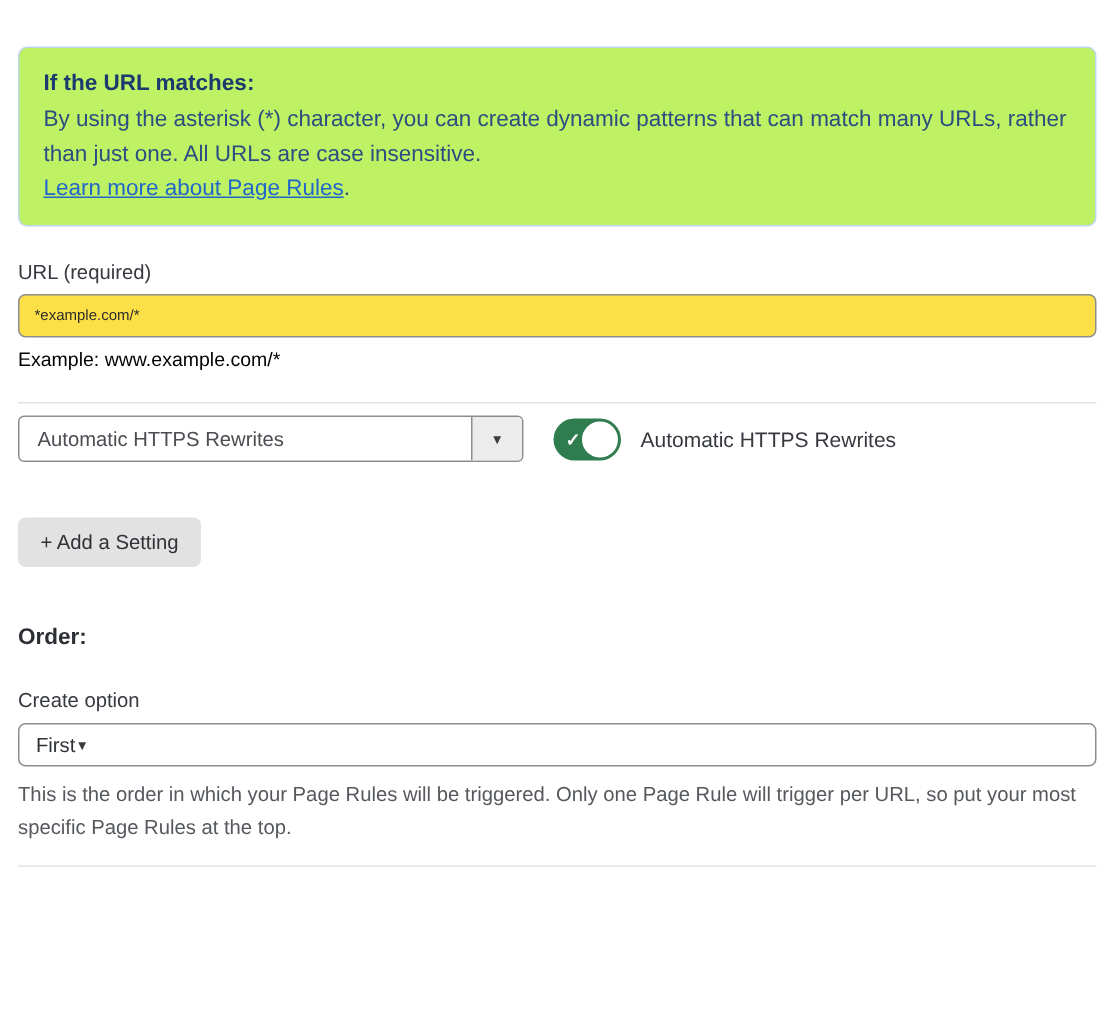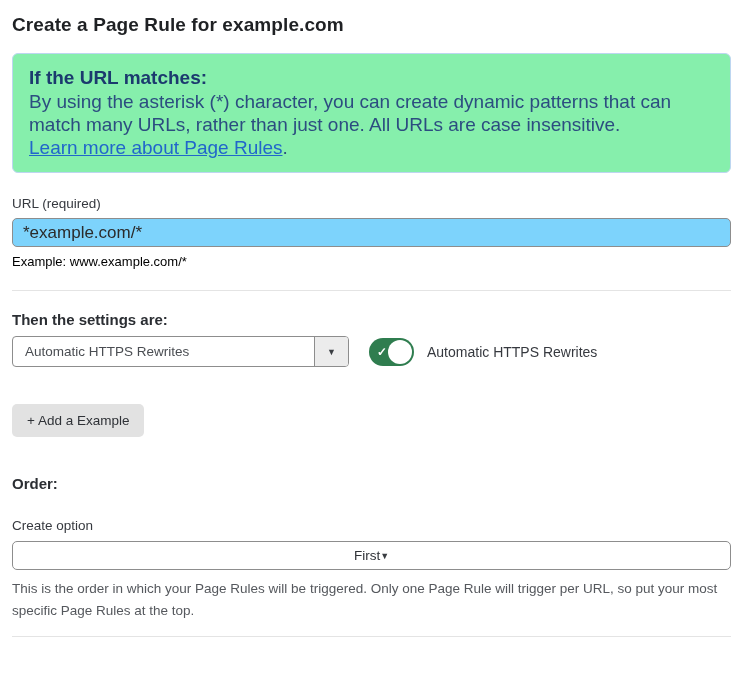--- a/index.html
+++ b/index.html
@@ -16,25 +16,25 @@
   .page-title {
     font-size: 19px;
     font-weight: bold;
     color: #1f2124;
     letter-spacing: 0.1px;
   }
 
   
   .callout {
     margin-top: 17px;
-    background: #86efac;
+    background: #bef264;
     border: 1px solid #bdd6f0;
     border-radius: 6px;
     padding: 12px 16px 13px 16px;
-    font-size: 19px;
+    font-size: 15px;
     line-height: 23px;
     color: #2c4d80;
   }
   .callout-heading {
     font-weight: bold;
     color: #1b3a6e;
     margin-bottom: 1px;
   }
   .callout-link {
     color: #2166cb;
@@ -49,23 +49,23 @@
   .url-label { margin-top: 23px; }
 
   .text-input {
     margin-top: 7px;
     width: 719px;
     height: 29px;
     border: 1px solid #8d8d8d;
     border-radius: 5px;
     padding: 0 10px;
     font-family: "Liberation Sans", sans-serif;
-    font-size: 17px;
+    font-size: 10px;
     color: #2b2b2b;
-    background: #7dd3fc;
+    background: #fde047;
     display: block;
     outline: none;
   }
   .hint {
     margin-top: 7px;
     font-size: 13px;
     color: #000000;
   }
 
   .divider {
@@ -174,21 +174,21 @@
   
   .order-select {
     margin-top: 8px;
     width: 719px;
     height: 29px;
     border: 1px solid #8d8d8d;
     border-radius: 5px;
     background: #ffffff;
     display: flex;
     align-items: center;
-    justify-content: center;
+    justify-content: flex-start;
     padding: 0 11px;
     cursor: pointer;
   }
   .order-select-value { font-size: 13.5px; color: #2f3237; }
   .order-select-caret { font-size: 9px; color: #3a3d42; }
 
   .order-help {
     margin-top: 8px;
     font-size: 13.5px;
     line-height: 22px;
@@ -196,52 +196,50 @@
     max-width: 719px;
   }
 
   .footer-divider { margin-top: 14px; }
 </style>
 </head>
 <body>
 
 <div class="container">
 
-  <h1 class="page-title">Create a Page Rule for example.com</h1>
 
   <div class="callout">
     <div class="callout-heading">If the URL matches:</div>
     <div class="callout-body"><span>By using the asterisk (*) character, you can create dynamic patterns that can match many URLs, rather than just one. All URLs are case insensitive.</span></div>
     <div><a class="callout-link">Learn more about Page Rules</a><span>.</span></div>
   </div>
 
   <div class="field-label url-label">URL (required)</div>
   <input class="text-input" type="text" value="*example.com/*" style="">
   <div class="hint">Example: www.example.com/*</div>
 
   <hr class="divider">
 
-  <div class="section-heading settings-heading">Then the settings are:</div>
 
 
   <div class="setting-row">
     <div class="select-box">
       <span class="select-box-text">Automatic HTTPS Rewrites</span>
       <span class="select-box-arrow">
           <span>▼</span>
         </span>
     </div>
     <div class="toggle">
       <span class="toggle-check">✓</span>
       <span class="toggle-knob"></span>
     </div>
     <span class="toggle-text">Automatic HTTPS Rewrites</span>
   </div>
 
-  <button class="btn add-setting-btn">+ Add a Example</button>
+  <button class="btn add-setting-btn">+ Add a Setting</button>
 
   <div class="section-heading order-heading">Order:</div>
 
   <div class="field-label order-select-label">Create option</div>
 
   <div class="order-select">
     <span class="order-select-value">First</span>
     <span class="order-select-caret">▼</span>
   </div>
 

